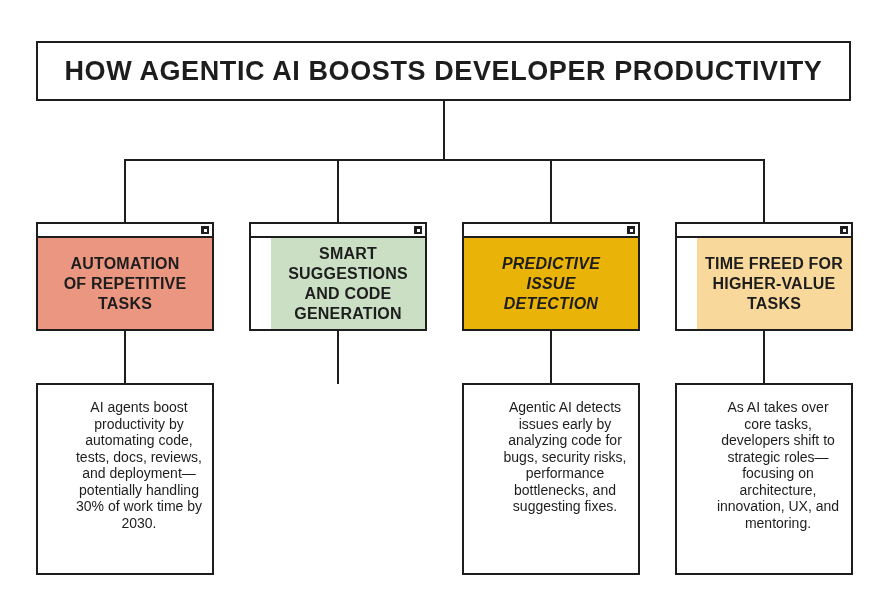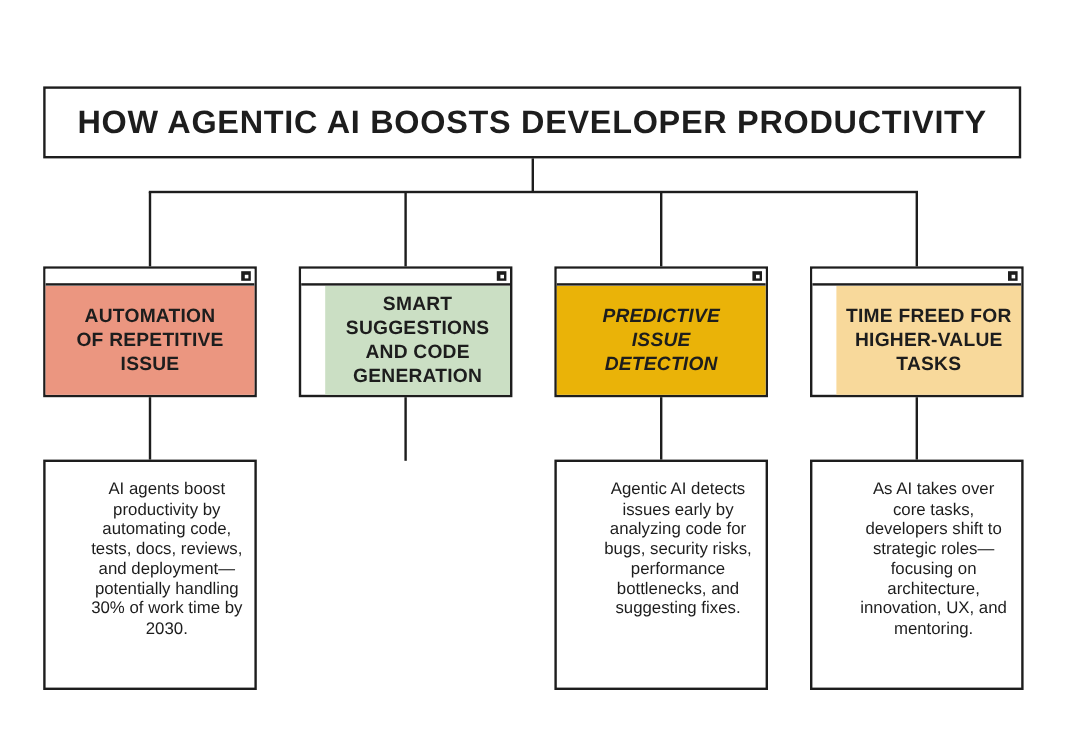--- a/index.html
+++ b/index.html
@@ -36,21 +36,20 @@
   
   .title-box {
     position: absolute;
     left: 36px; top: 41px;
     width: 811px; height: 56px;
     background: #ffffff;
     border: 2px solid #1d1d1d;
     display: flex;
     align-items: center;
     justify-content: center;
-    margin-top: 31px;
   }
   .title-text {
     font-size: 27px;
     font-weight: bold;
     letter-spacing: 0.6px;
     white-space: nowrap;
   }
   
   .col1 { left: 36px; }
   .col2 { left: 249px; }
@@ -139,21 +138,21 @@
 
   <div class="card col1">
     <div class="titlebar">
       <div class="win-icon">
           <div class="win-icon-inner"></div>
         </div>
     </div>
     <div class="card-body" style="background: rgb(235, 150, 128);">
       <div class="card-header">AUTOMATION
 OF REPETITIVE
-ISSUE</div>
+TASKS</div>
     </div>
   </div>
 
   <div class="card col2">
     <div class="titlebar">
       <div class="win-icon">
           <div class="win-icon-inner"></div>
         </div>
     </div>
     <div class="card-body" style="background: rgb(203, 223, 196); margin-left: 20px;">

